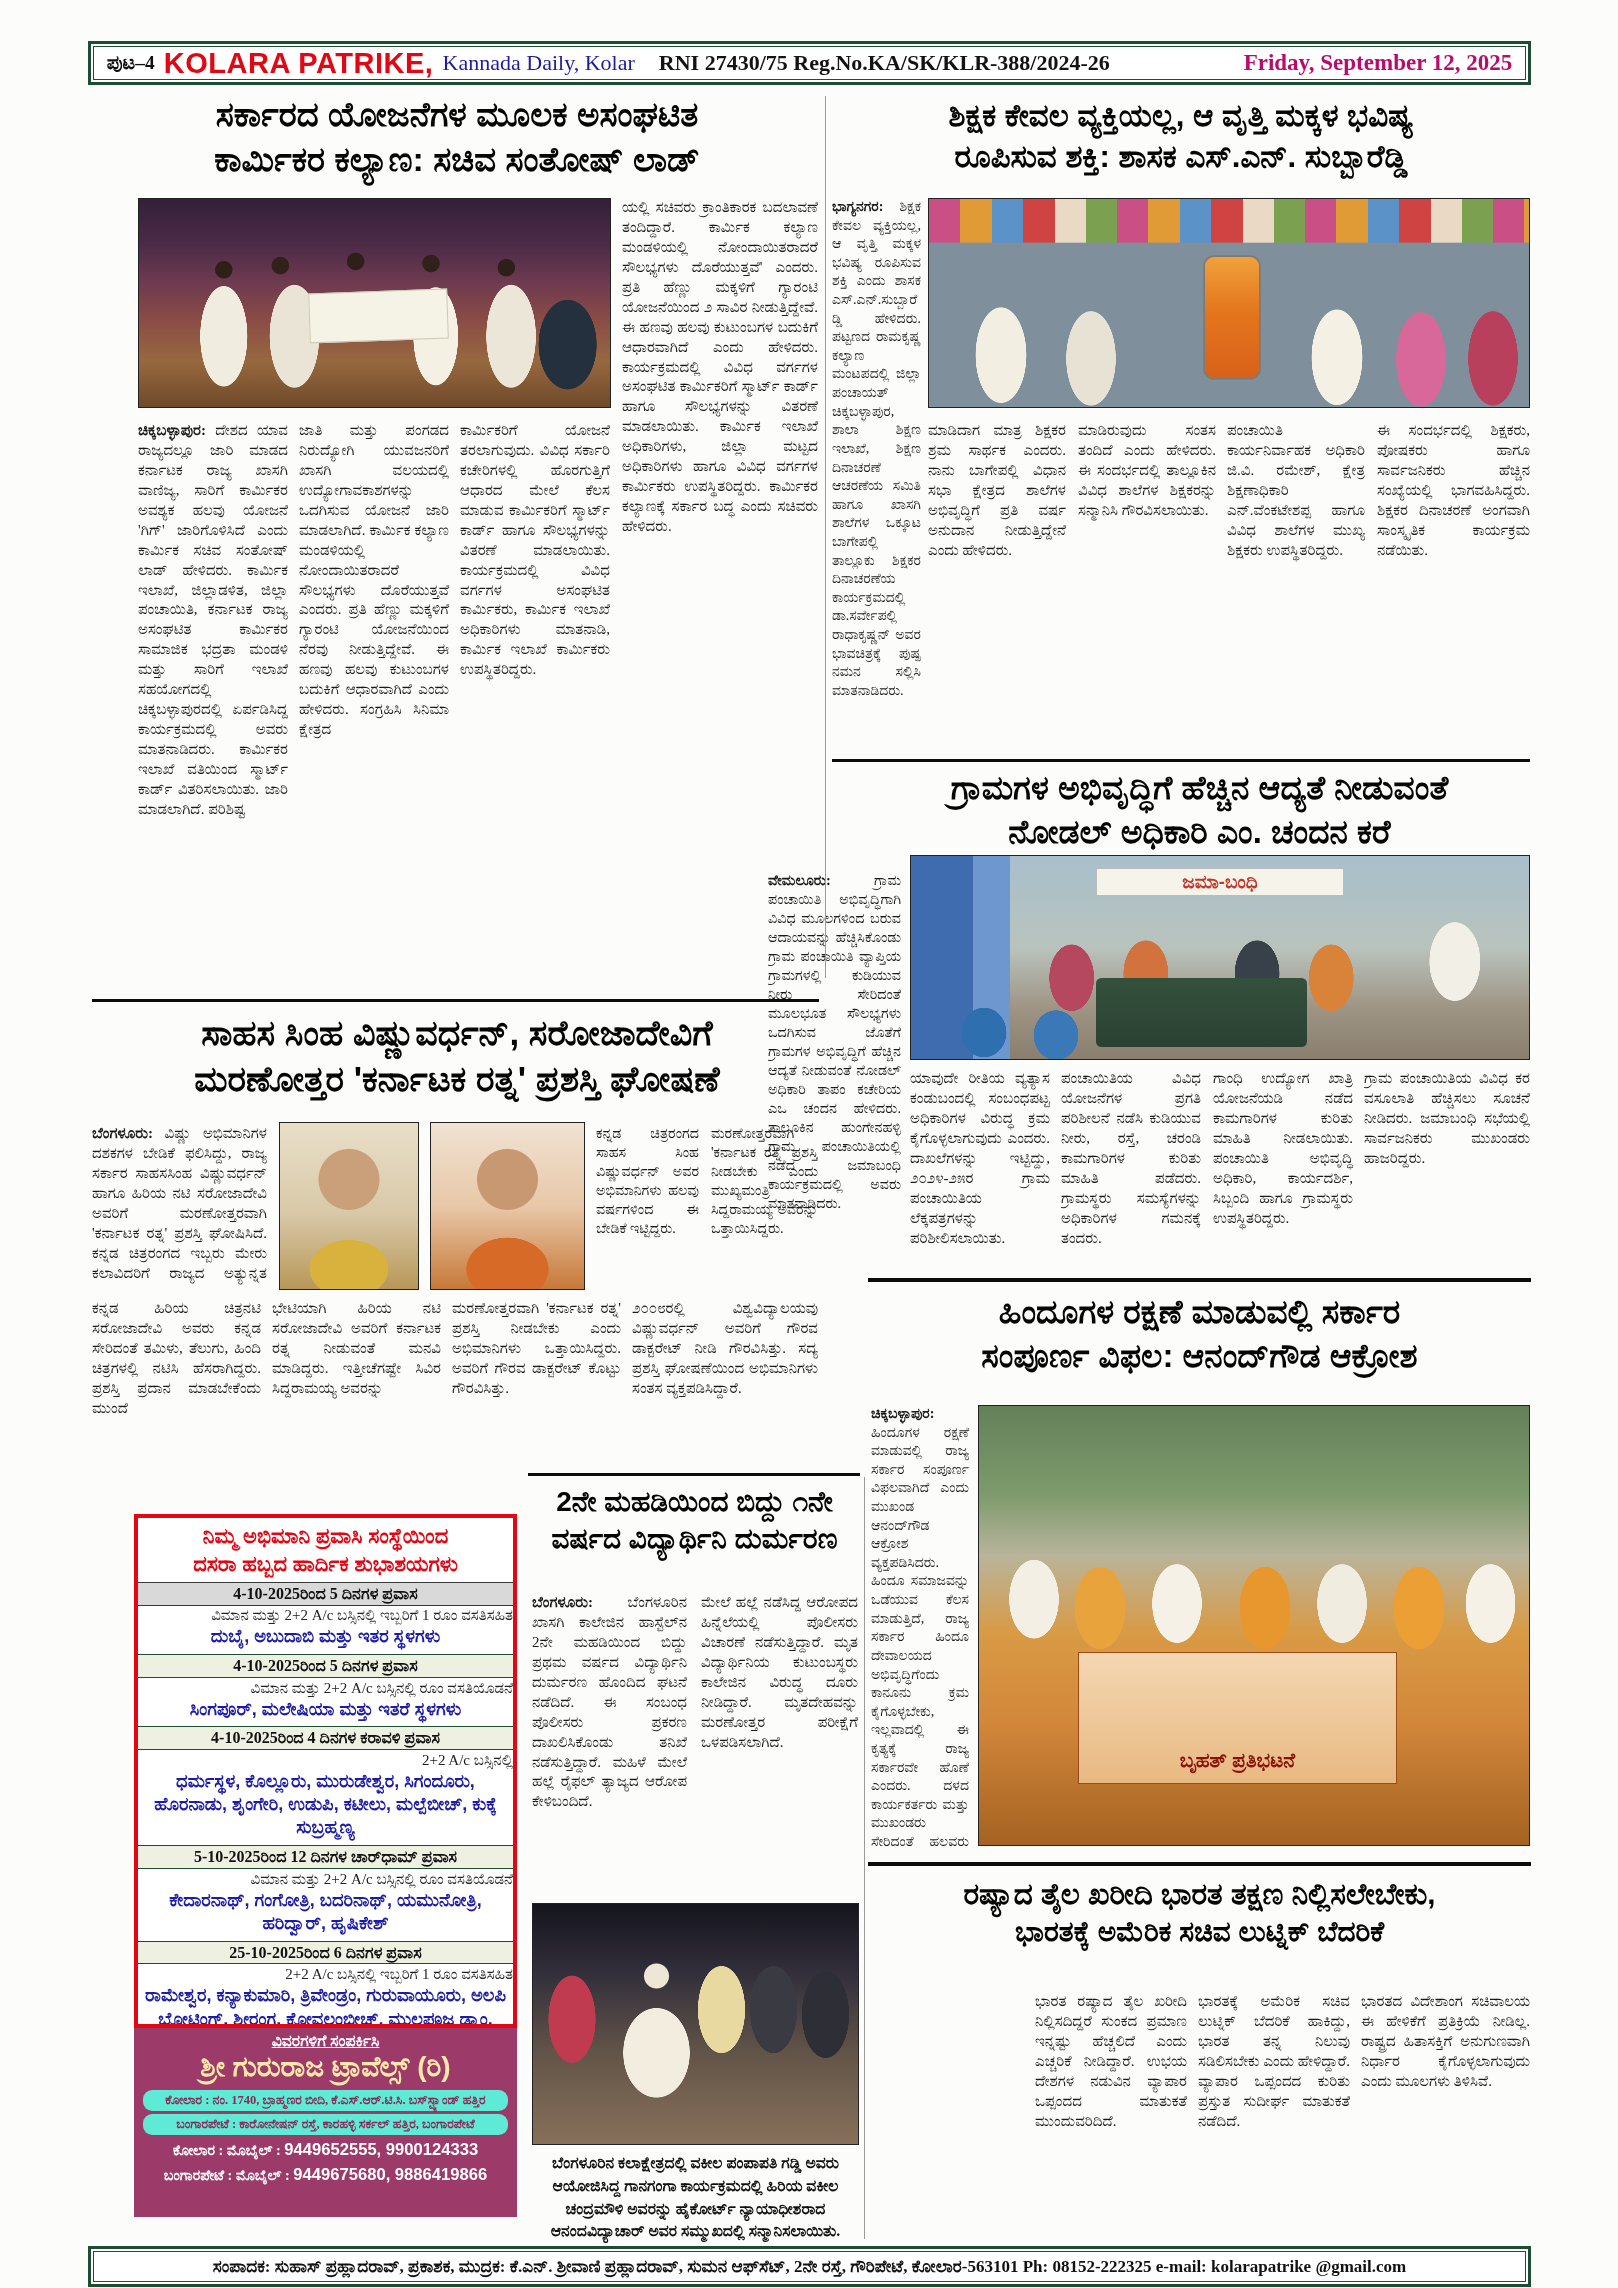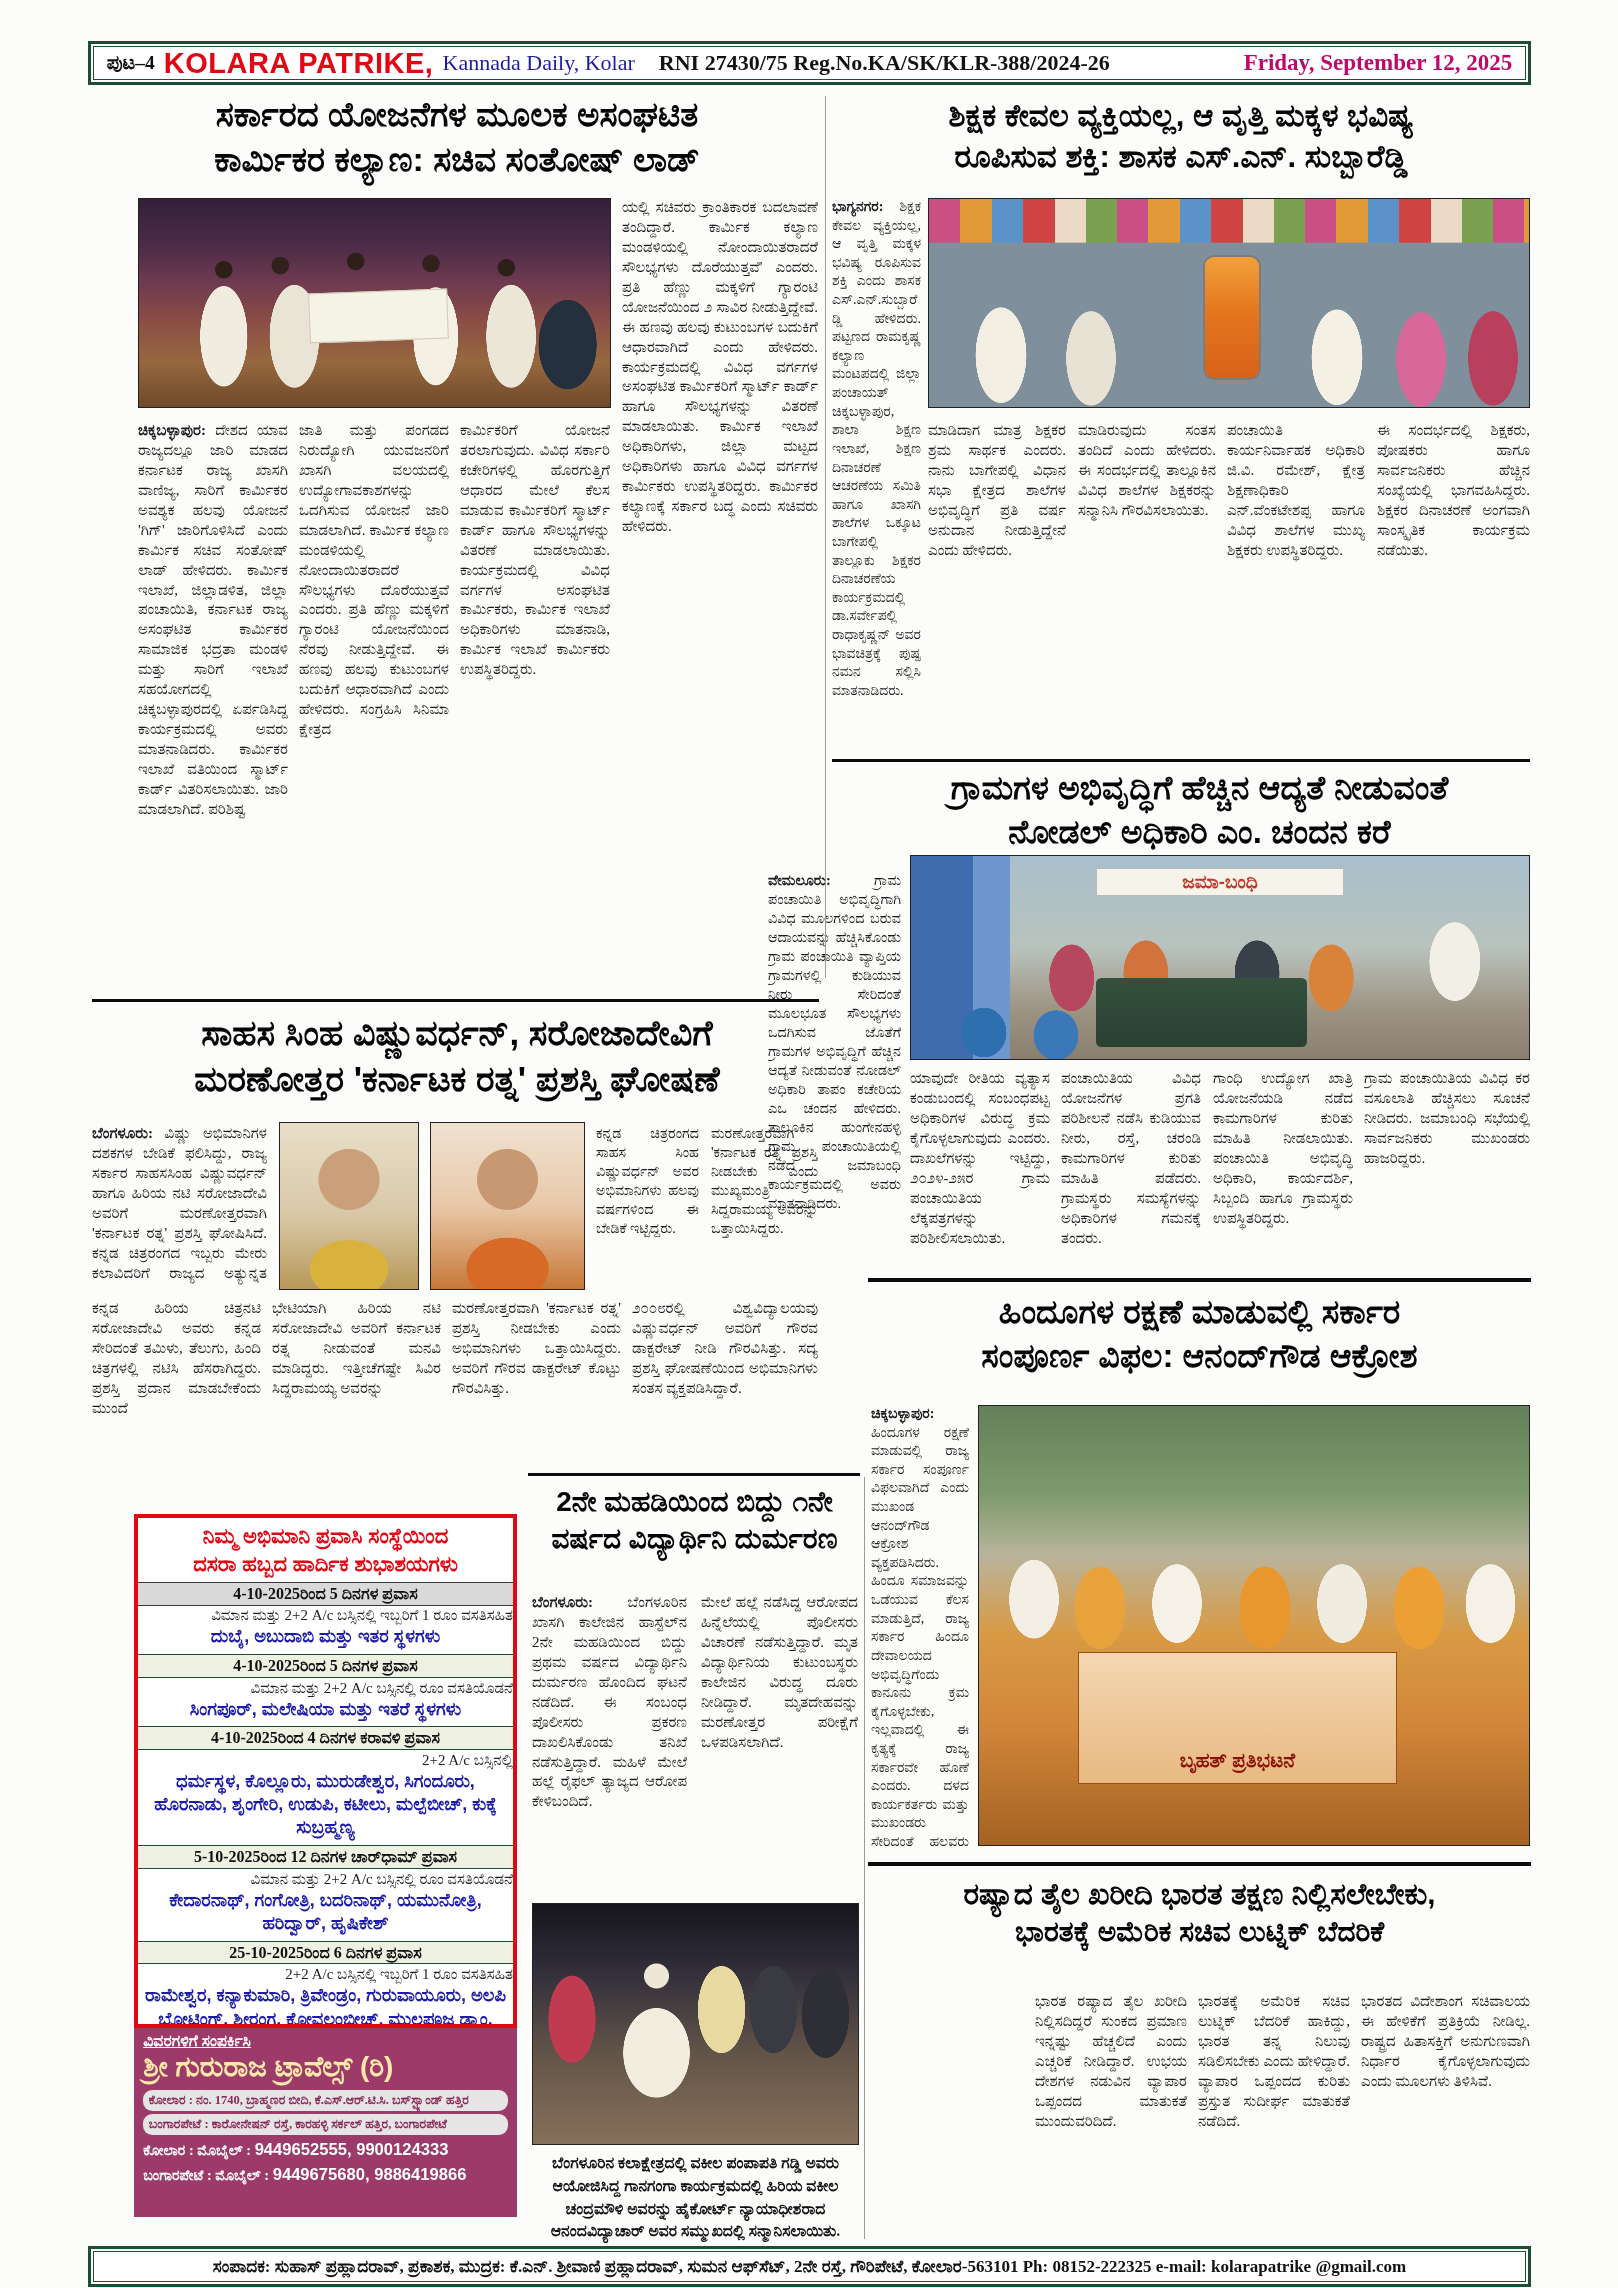--- a/index.html
+++ b/index.html
@@ -99,24 +99,24 @@
     linear-gradient(180deg,#f0e2d2 0%,#e8c8a8 50%,#c87838 100%); }
 
   
   #ad-box { position:absolute; left:134px; top:1514px; width:383px; height:703px; background:#fff; }
   #ad-tours { border:4.6px solid #e30613; height:514px; display:flex; flex-direction:column; overflow:hidden; }
   .ad-greet { color:#e30613; font-weight:bold; font-size:21px; text-align:center; line-height:1.35; padding-top:3.7px; font-family:"Liberation Sans",sans-serif; }
   .ad-bar { border-top:1.8px solid #1d4d33; border-bottom:1.8px solid #1d4d33; background:#eef0e2; text-align:center; font-size:16px; font-weight:bold; color:#111; padding:1.8px 0; margin-top:3.7px; }
   .ad-bar.gray { background:#d9d9d9; border-color:#3a3a3a; }
   .ad-line { text-align:right; font-size:15px; color:#222; padding-top:1.8px; }
   .ad-dest { text-align:center; font-size:18px; font-weight:bold; color:#1c1ca8; line-height:1.3; padding:0.9px 5.5px 1.8px; font-family:"Liberation Sans",sans-serif; }
-  #ad-contact { background:#9c3a6a; height:189px; margin-top:0; color:#fff; text-align:left; overflow:hidden; padding:3.7px 9.2px; }
+  #ad-contact { background:#9c3a6a; height:189px; margin-top:0; color:#fff; text-align:center; overflow:hidden; padding:3.7px 9.2px; }
   .ad-contact-label { font-size:15.7px; font-weight:bold; text-decoration:underline; }
   .ad-agency { font-size:28px; font-weight:bold; color:#ffe9a8; line-height:1.15; padding:1.8px 0 3.7px; font-family:"Liberation Sans",sans-serif; }
-  .ad-addr { background:#e5e5e5; color:#8a2a58; font-weight:bold; font-size:12.5px; line-height:1.25; border-radius:9.2px; padding:2.8px 5.5px; margin:2.8px 0; }
+  .ad-addr { background:#5eead4; color:#8a2a58; font-weight:bold; font-size:12.5px; line-height:1.25; border-radius:9.2px; padding:2.8px 5.5px; margin:2.8px 0; }
   .ad-phone { font-size:14.3px; font-weight:bold; color:#fff; line-height:1.5; }
   .ad-phone .num { font-size:16.6px; font-family:"Liberation Sans",sans-serif; }
 </style>
 </head>
 <body>
 
 <div id="page">
 
   <div class="green-bar" style="left:88px; top:41px; width:1443px; height:44px;">
     <div class="inner">

